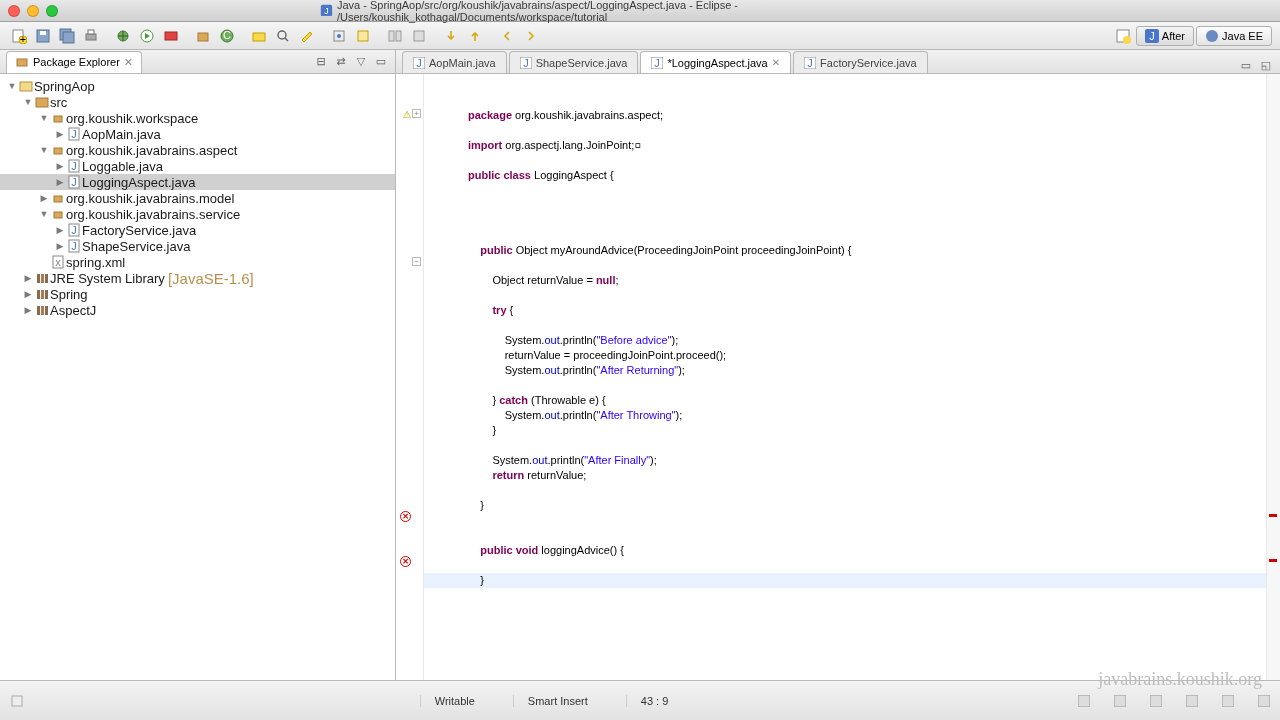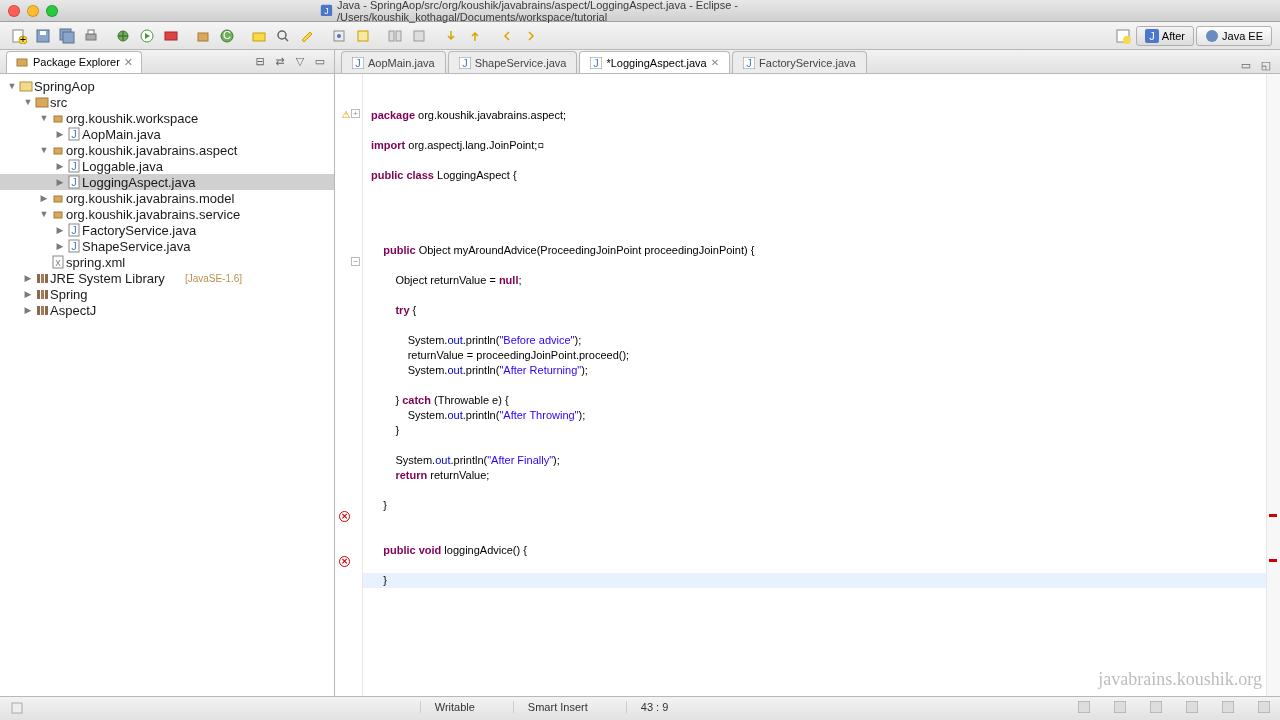--- a/index.html
+++ b/index.html
@@ -19,35 +19,35 @@
 .toolbar { height: 28px; background: linear-gradient(#f5f5f5, #e4e4e4); border-bottom: 1px solid #b8b8b8; display: flex; align-items: center; padding: 0 8px; gap: 2px; }
 .tb-btn { width: 22px; height: 22px; display: flex; align-items: center; justify-content: center; border-radius: 3px; cursor: pointer; }
 .tb-sep { width: 6px; }
 .tb-spacer { flex: 1; }
 .perspective-area { display: flex; align-items: center; gap: 2px; }
 .persp-btn { padding: 2px 8px; border: 1px solid #b0b0b0; border-radius: 3px; background: linear-gradient(#fdfdfd,#e4e4e4); display: flex; align-items: center; gap: 3px; font-size: 11px; }
 .persp-btn.active { background: linear-gradient(#f4f4f4,#dcdcdc); }
 
 
 .main-area { display: flex; height: 646px; }
-.pkg-explorer { width: 335px; background: #fff; border-right: 1px solid #b8b8b8; display: flex; flex-direction: column; }
+.pkg-explorer { width: 396px; background: #fff; border-right: 1px solid #b8b8b8; display: flex; flex-direction: column; }
 .view-tab-bar { height: 24px; background: linear-gradient(#f2f2f2, #e2e2e2); border-bottom: 1px solid #b8b8b8; display: flex; align-items: center; padding: 0 6px; }
 .view-tab { background: #fff; border: 1px solid #b8b8b8; border-bottom: none; border-radius: 4px 4px 0 0; padding: 2px 8px; display: flex; align-items: center; gap: 4px; font-size: 11px; height: 22px; }
 .view-tab-close { color: #888; }
 .view-tab-tools { margin-left: auto; display: flex; gap: 4px; }
 .view-tool { width: 16px; height: 16px; display: flex; align-items: center; justify-content: center; color: #666; cursor: pointer; }
 
 
 .tree { flex: 1; overflow: auto; padding: 4px 0; }
 .tree-row { display: flex; align-items: center; height: 16px; padding-right: 8px; white-space: nowrap; cursor: pointer; }
 .tree-row.selected { background: #d0d0d0; }
 .tw { width: 12px; text-align: center; color: #7a7a7a; font-size: 9px; }
 .ti { width: 16px; display: inline-flex; align-items: center; justify-content: center; }
 .tl-text { font-size: 13px; color: #1a1a1a; }
-.lib-suffix { color: #b89050; font-size: 10px; margin-left: 20px; }
+.lib-suffix { color: #b89050; font-size: 15px; margin-left: 3px; }
 .ind { display: inline-block; }
 
 
 .editor-area { flex: 1; display: flex; flex-direction: column; background: #f0f0f0; }
 .editor-tabs { height: 24px; background: linear-gradient(#f2f2f2,#e2e2e2); border-bottom: 1px solid #b8b8b8; display: flex; align-items: flex-end; padding-left: 6px; gap: 2px; }
 .ed-tab { background: #ececec; border: 1px solid #b8b8b8; border-bottom: none; border-radius: 4px 4px 0 0; padding: 2px 10px; display: flex; align-items: center; gap: 4px; font-size: 11px; height: 22px; color: #444; cursor: pointer; }
 .ed-tab.active { background: #fff; color: #000; }
 .ed-tab-close { color: #888; font-size: 10px; }
 .ed-tab-tools { margin-left: auto; display: flex; gap: 4px; padding-right: 6px; align-items: center; }
 
@@ -59,24 +59,24 @@
 .gutter-mark.error { background: #fff; color: #d40000; border-radius: 50%; border: 1px solid #d40000; width: 11px; height: 11px; font-weight: bold; font-size: 8px; }
 .overview-ruler { width: 14px; background: #f7f7f7; border-left: 1px solid #e8e8e8; position: relative; }
 .ov-mark { position: absolute; left: 2px; width: 8px; height: 3px; }
 .ov-mark.err { background: #d40000; }
 
 .code { flex: 1; padding: 4px 8px; font-family: Monaco, "Menlo", monospace; font-size: 12px; line-height: 15px; white-space: pre; overflow: auto; color: #000; position: relative; }
 .code .kw { color: #7f0055; font-weight: bold; }
 .code .str { color: #2a00ff; }
 .code .st { color: #0000c0; }
 .code .cursor-line { background: #e8f2fe; position: absolute; left: 0; right: 0; height: 15px; z-index: 0; }
-.code pre { position: relative; z-index: 1; font-family: inherit; font-size: inherit; }
-
-
-.statusbar { height: 24px; background: linear-gradient(#f3f3f3,#e2e2e2); border-top: 1px solid #b8b8b8; display: flex; align-items: flex-start; padding: 4px 10px; gap: 24px; color: #333; font-size: 11px; position: absolute; bottom: 0; left: 0; right: 0; }
+.code pre { position: relative; z-index: 1; font-family: inherit; font-size: inherit; margin-left: 36px; }
+
+
+.statusbar { height: 40px; background: linear-gradient(#f3f3f3,#e2e2e2); border-top: 1px solid #b8b8b8; display: flex; align-items: center; padding: 4px 10px; gap: 24px; color: #333; font-size: 11px; position: absolute; bottom: 0; left: 0; right: 0; }
 .statusbar .cell { border-left: 1px solid #ccc; padding: 0 14px; }
 .statusbar .spacer { flex: 1; }
 
 .watermark { position: absolute; right: 18px; bottom: 30px; color: #bdbdbd; font-size: 18px; font-family: Georgia, serif; z-index: 5; pointer-events: none; }
 
 svg { display: block; }
 </style>
 </head>
 <body>
 

